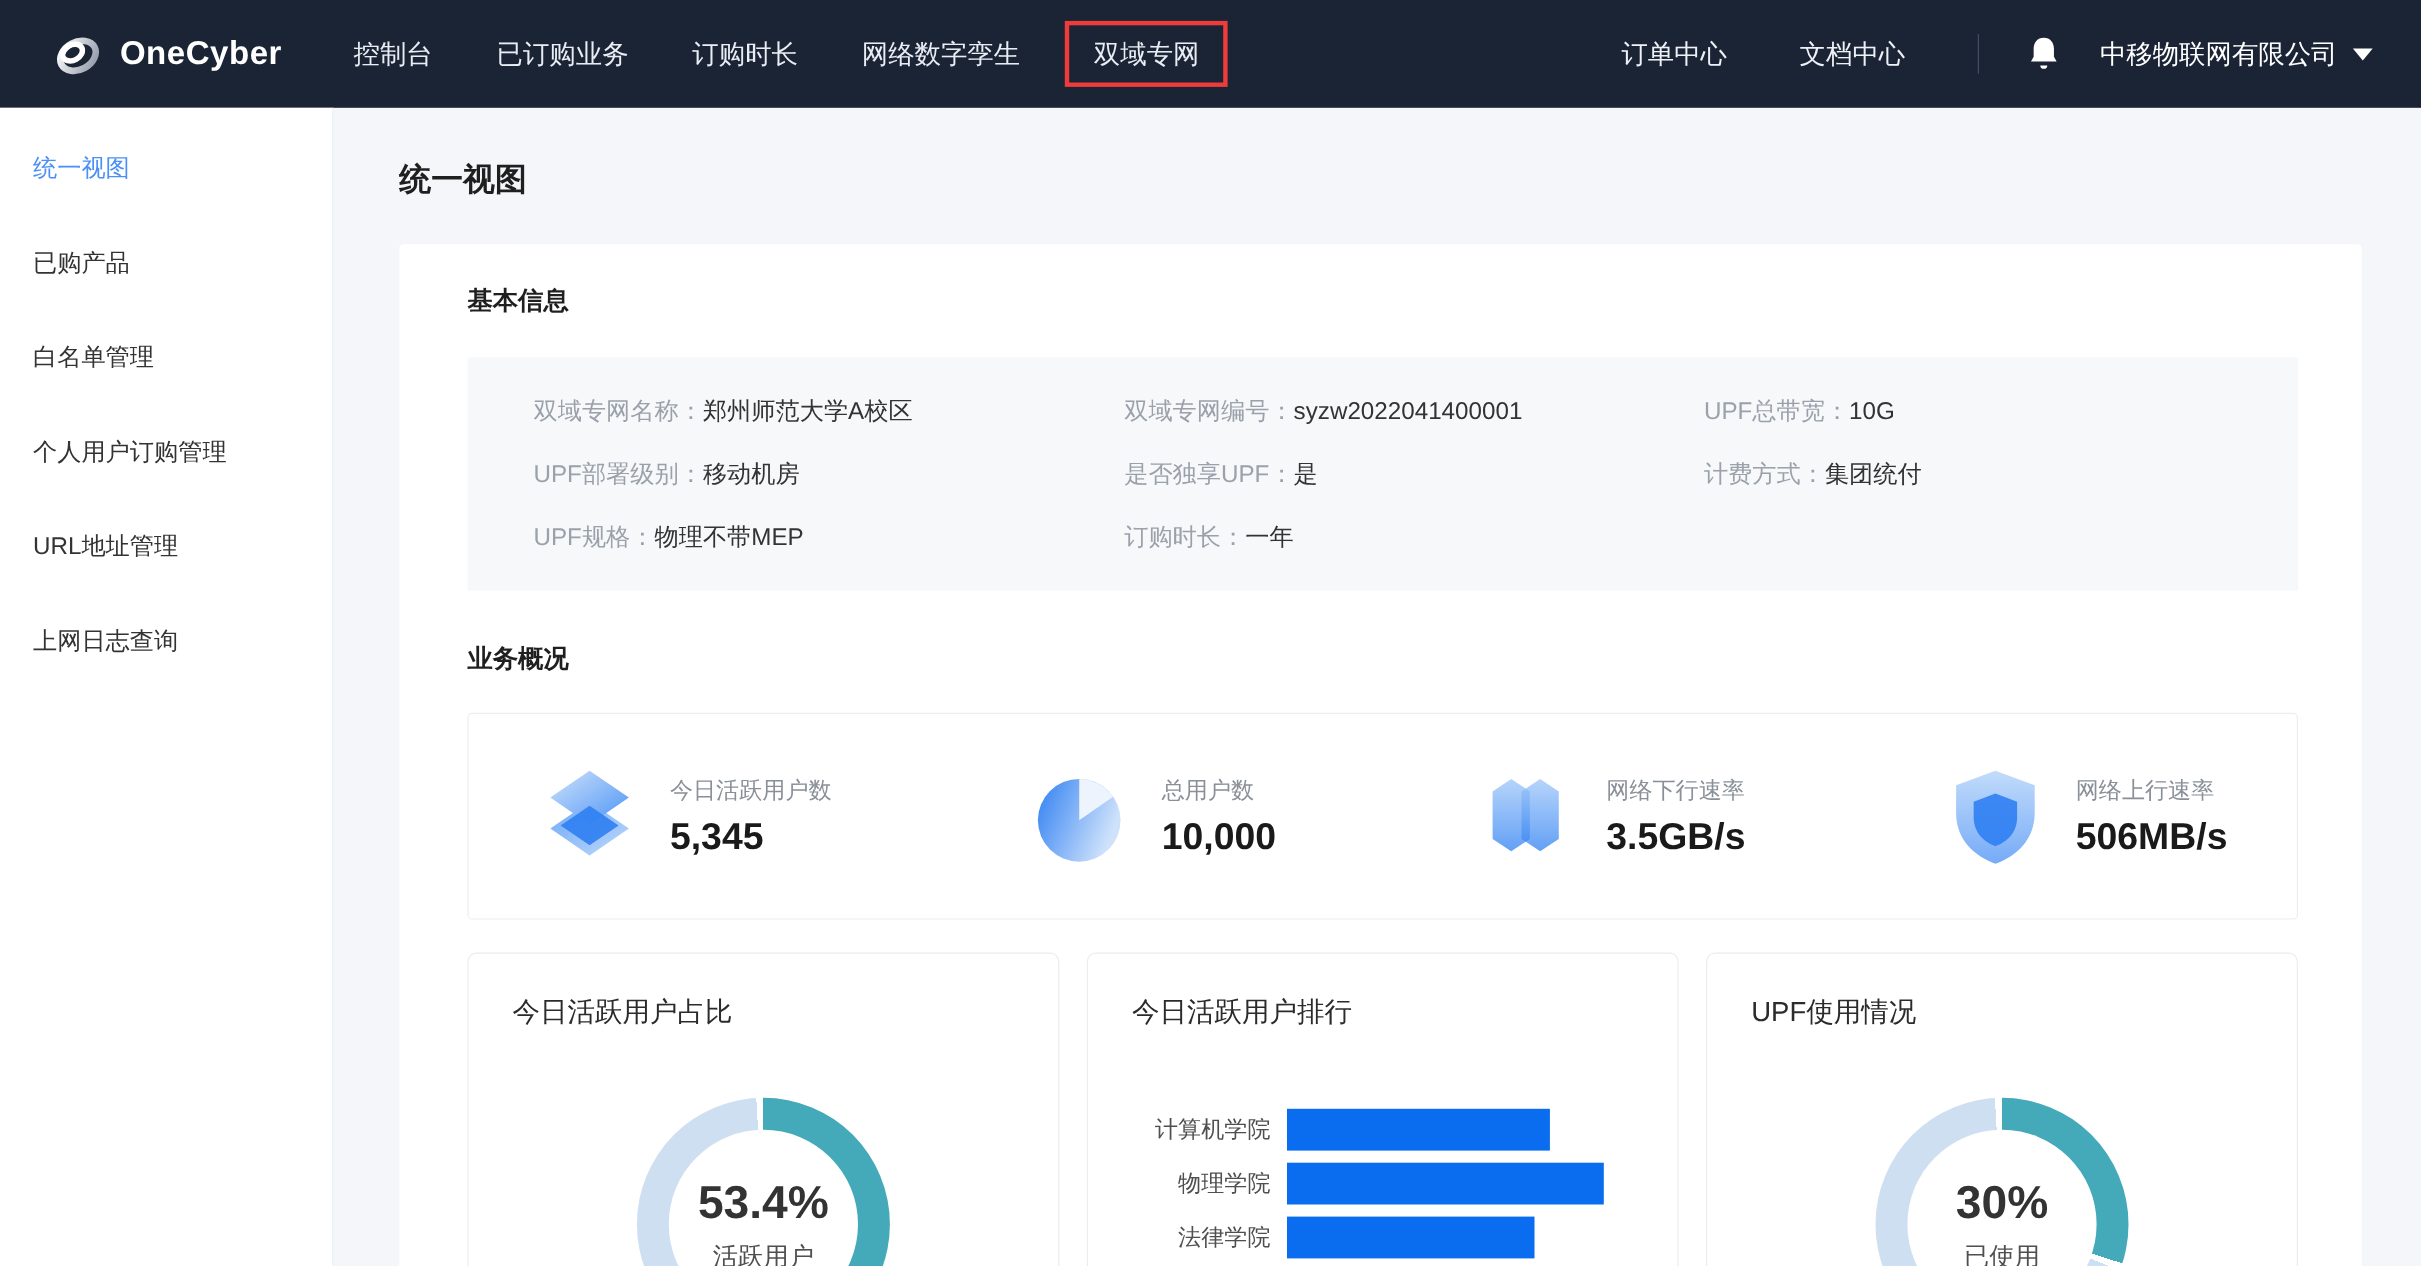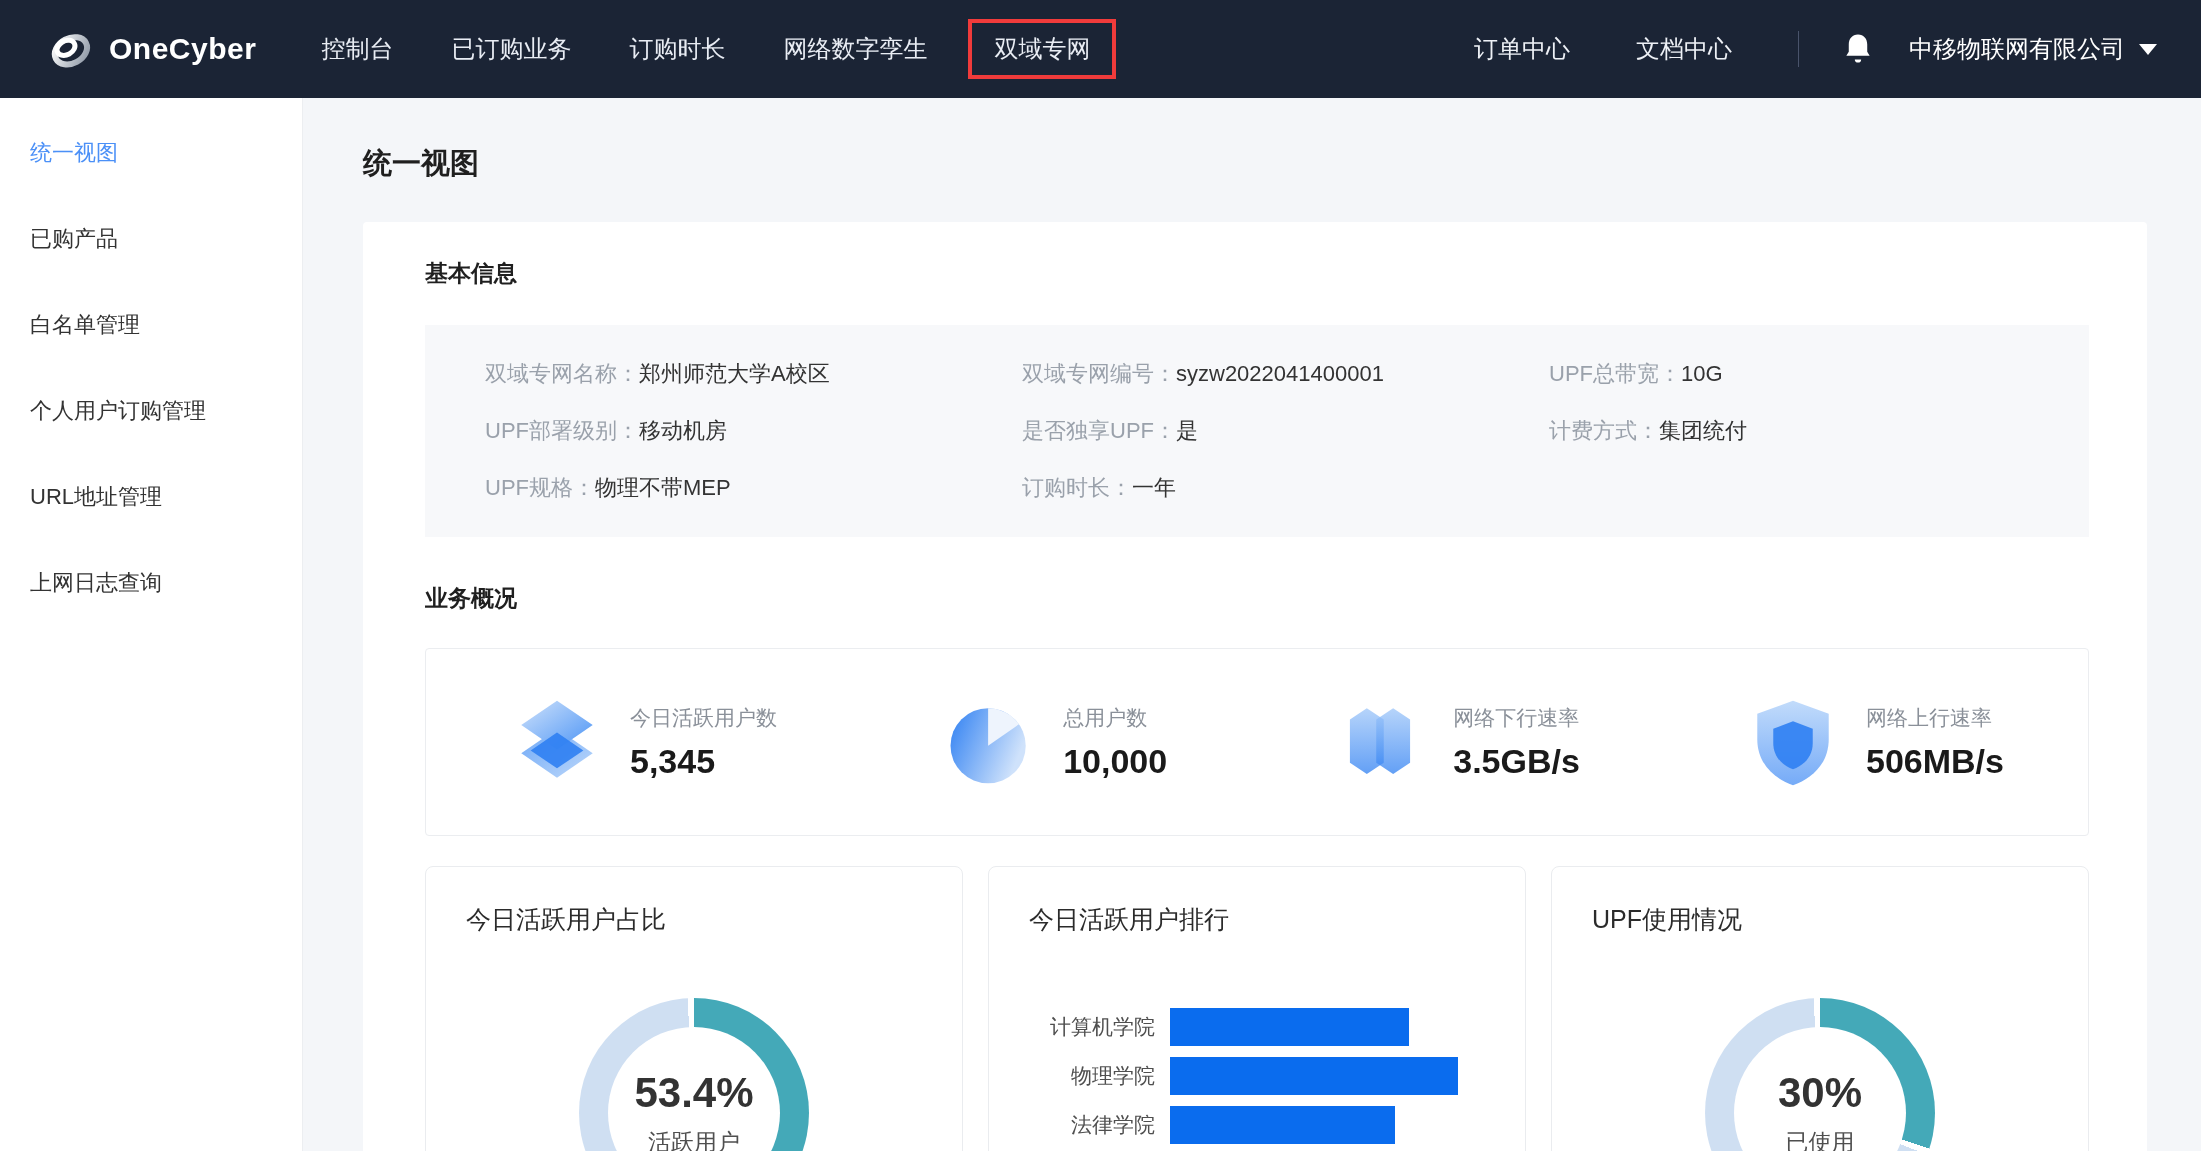--- a/index.html
+++ b/index.html
@@ -58,21 +58,21 @@
     display:grid; grid-template-columns:537px 527px 1fr;
   }
   .info-col { display:flex; flex-direction:column; gap:27px; }
   .info-row { font-size:22px; line-height:30px; white-space:nowrap; }
   .info-label { color:#9aa1ab; }
   .info-value { color:#333; }
 
   .bo-title { margin-top:46px; }
   .stats-card {
     border:1px solid #ebedf0; border-radius:4px; margin-top:34px; height:188px;
-    display:flex; align-items:center; justify-content:space-between; padding:0 84px;
+    display:flex; align-items:center; justify-content:space-between; padding:0 63px;
   }
   .stat { display:flex; align-items:center; gap:26px; }
   .stat-icon { width:94px; height:94px; flex-shrink:0; }
   .stat-label { font-size:21px; color:#8a9099; white-space:nowrap; }
   .stat-value { font-size:34px; font-weight:700; color:#1a1a1a; margin-top:10px; }
 
   .cards-row { display:flex; gap:25px; margin-top:30px; }
   .sub-card {
     flex:1; border:1px solid #eaecef; border-radius:8px; background:#fff;
     padding:36px 40px; height:560px; overflow:hidden;

